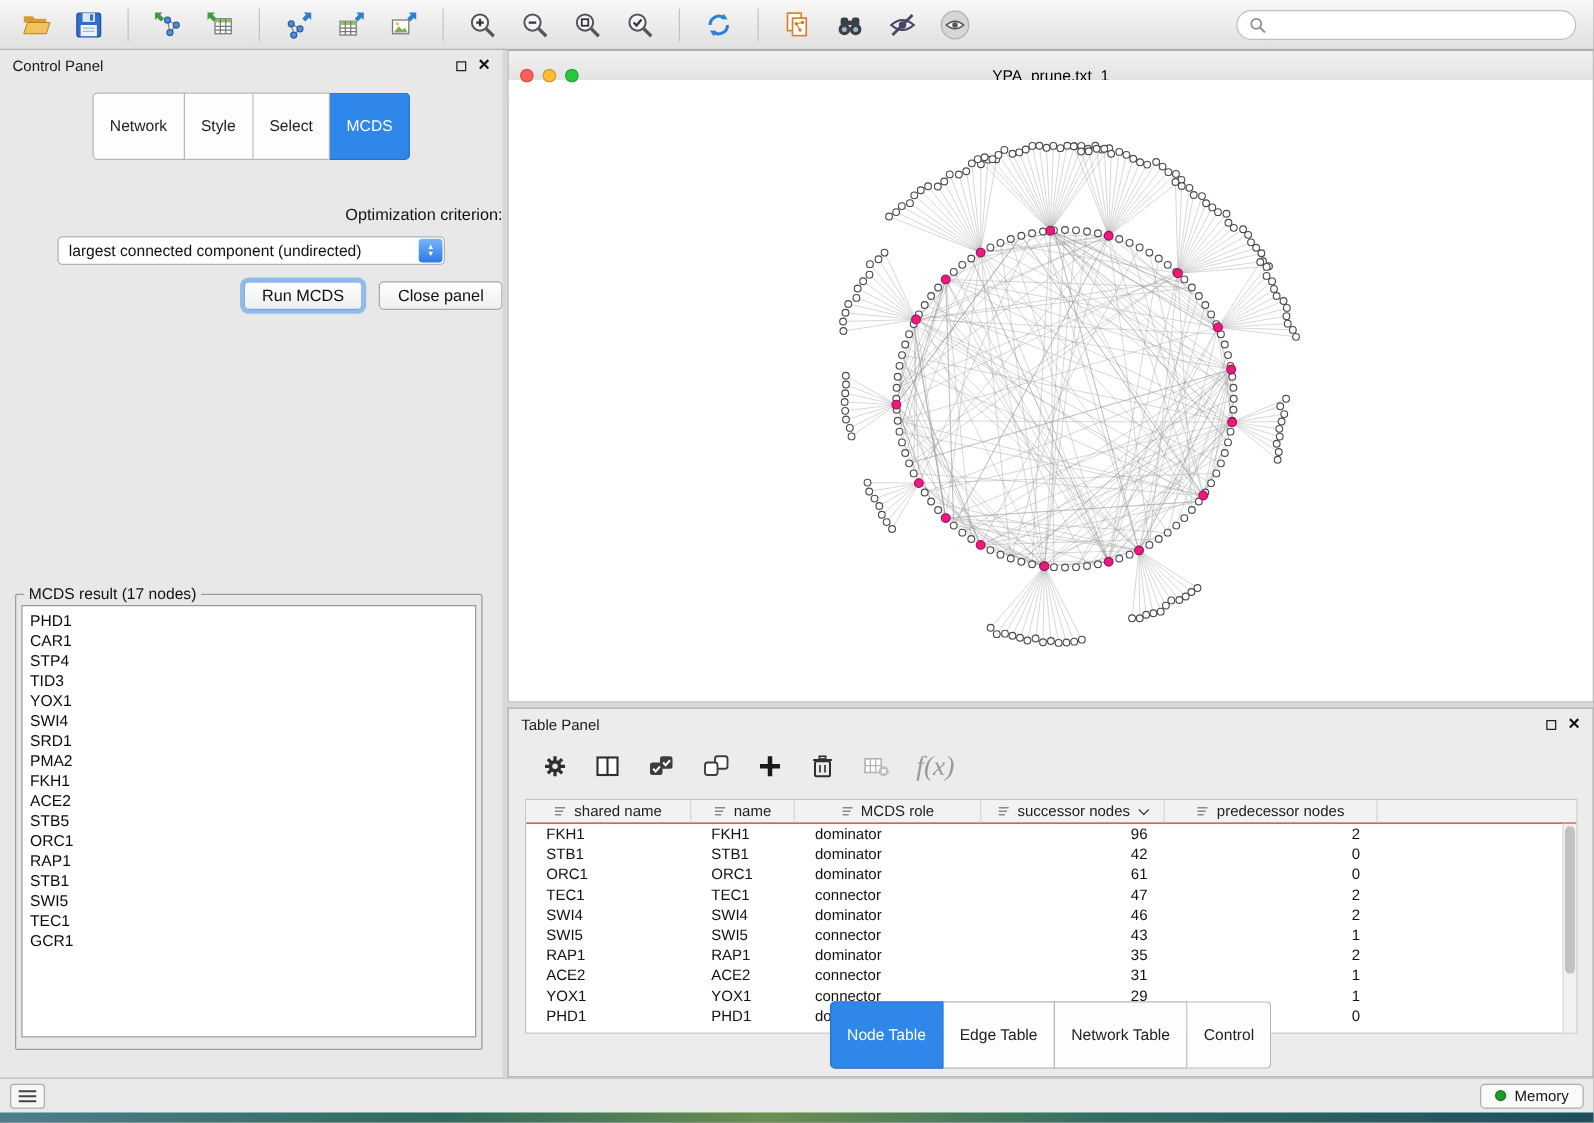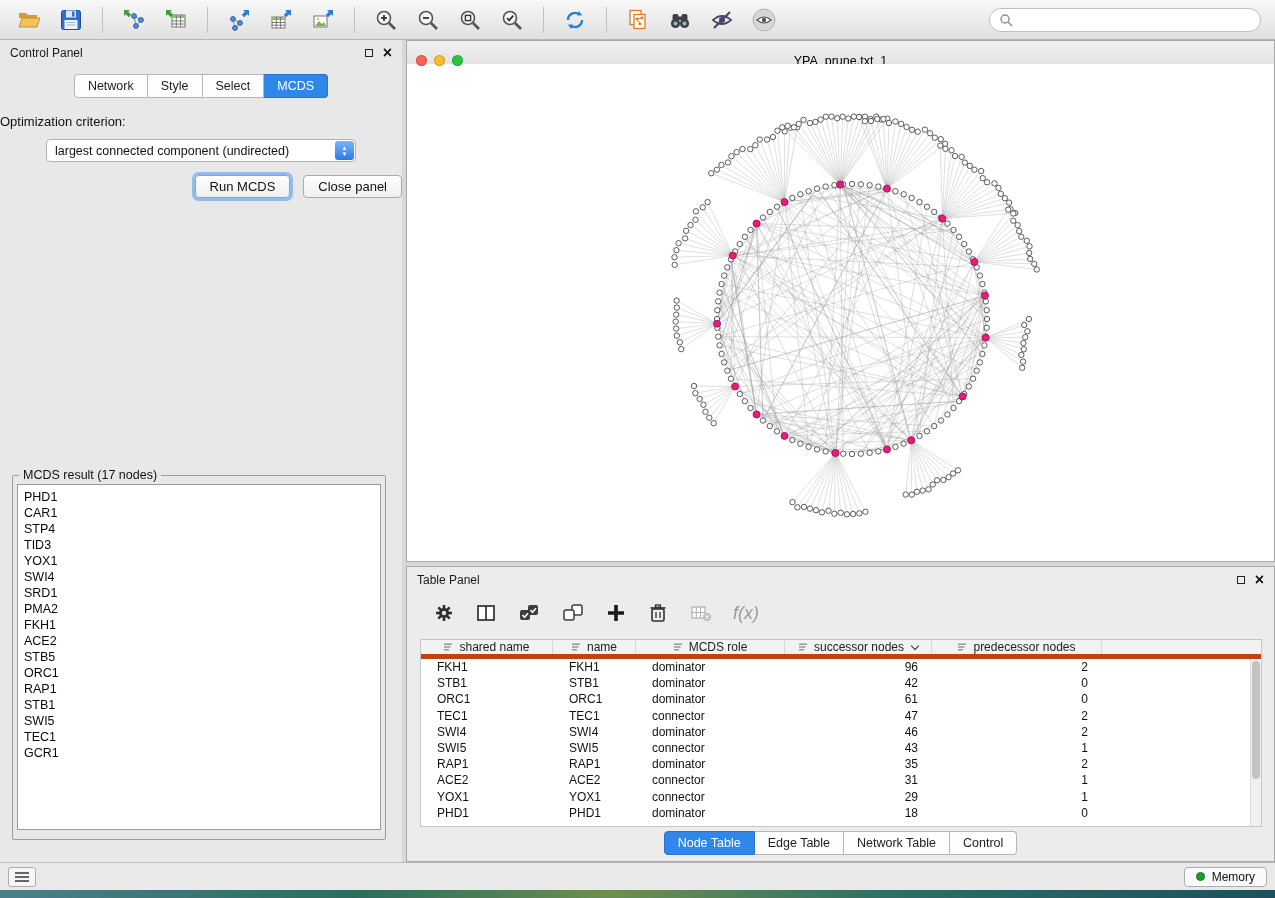--- a/index.html
+++ b/index.html
@@ -17,25 +17,25 @@
     border-radius:12px;display:flex;align-items:center;padding:0 9px;gap:6px}
   .search input{border:none;outline:none;flex:1;font-size:12px;font-family:"Liberation Sans",sans-serif;background:transparent}
 
   
   .control-panel{position:absolute;left:0;top:40px;width:402px;height:822px;background:#e8e8e8}
   .panel-header{height:26px;display:flex;align-items:center;padding:0 10px;font-size:12px;color:#1a1a1a}
   .hdr-btns{margin-left:auto;display:flex;align-items:center;gap:10px}
   .win-min{width:8px;height:8px;border:1.4px solid #222;display:inline-block}
   .win-close{font-size:16px;font-weight:700;line-height:12px;color:#111}
   .seg-tabs{display:flex;justify-content:center;margin-top:8px}
-  .seg-tab{font-size:12.5px;padding:4px 13px;background:#fdfdfd;border:1px solid #b6b6b6;border-left:none;color:#222;white-space:nowrap}
+  .seg-tab{font-size:12.5px;padding:19px 13px;background:#fdfdfd;border:1px solid #b6b6b6;border-left:none;color:#222;white-space:nowrap}
   .seg-tab:first-child{border-left:1px solid #b6b6b6;border-radius:4px 0 0 4px}
   .seg-tab:last-child{border-radius:0 4px 4px 0}
   .seg-tab.active{background:#2f87ea;border-color:#2573cc;color:#fff}
-  .opt-label{text-align:left;margin-top:16px;font-size:13px}
+  .opt-label{text-align:right;margin-top:36px;font-size:13px}
   .dropdown{margin:10px auto 10px;width:310px;height:23px;background:#fff;border:1px solid #b2b2b2;border-radius:4px;
     display:flex;align-items:center;font-size:12.5px;padding-left:8px;position:relative}
   .dd-stepper{position:absolute;right:1px;top:1px;bottom:1px;width:19px;border-radius:3px;
     background:linear-gradient(#79b5f8,#2d7ae4);display:flex;flex-direction:column;align-items:center;justify-content:center;color:#fff;font-size:6px;line-height:6px}
   .btn-row{display:flex;justify-content:flex-end;gap:13px;margin-top:13px}
   .btn{font-size:13px;padding:3px 14px;background:linear-gradient(#ffffff,#efefef);
     border:1px solid #ababab;border-radius:4px;color:#111}
   .btn.focused{box-shadow:0 0 0 3px rgba(77,148,240,.55);border-color:#74a9e8}
   .result-box{position:absolute;left:12px;top:428px;width:374px;height:372px;border:1px solid #9c9c9c;border-radius:2px}
   .result-box legend{font-size:12.5px;margin-left:6px;padding:0 4px}
@@ -52,24 +52,24 @@
     display:flex;align-items:center;position:relative}
   .traffic{display:flex;gap:7px;padding-left:9px;z-index:2}
   .tl{width:11px;height:11px;border-radius:50%;border:1px solid rgba(0,0,0,.18)}
   .net-title{position:absolute;left:0;right:0;text-align:center;font-size:12.5px;color:#000}
   .net-canvas{position:absolute;left:0;top:23px;right:0;bottom:0;background:#fff;overflow:hidden}
 
   
   .table-panel{position:absolute;left:406px;top:566px;width:869px;height:296px;background:#ececec;border:1px solid #a8a8a8}
   .tp-toolbar{position:absolute;left:0;top:24px;right:0;height:44px;display:flex;align-items:center;gap:20px;padding:0 26px}
   .tp-tool{display:flex;align-items:center;justify-content:center}
-  .fx{font-family:Liberation Sans, sans-serif;font-style:italic;font-size:18px;color:#9a9a9a}
+  .fx{font-family:Liberation Serif, serif;font-style:italic;font-size:22px;color:#9a9a9a}
   .table-wrap{position:absolute;left:13px;right:12px;top:72px;bottom:34px;background:#fff;border:1px solid #c6c6c6}
   .thead,.trow{display:grid;grid-template-columns:132px 83px 149px 147px 170px 1fr}
-  .thead{background:#f2f2f2;border-bottom:5px solid #c2410c;height:19px}
+  .thead{background:#f2f2f2;border-bottom:1px solid #c2410c;height:19px}
   .thcell{display:flex;align-items:center;justify-content:center;gap:6px;font-size:12px;color:#222;border-right:1px solid #d8d8d8;overflow:hidden;white-space:nowrap}
   .thcell.filler{border-right:none}
   .chev{width:6px;height:6px;border-right:1.6px solid #333;border-bottom:1.6px solid #333;transform:rotate(45deg);margin-left:2px;margin-top:-3px}
   .trow{height:16.2px}
   .tcell{font-size:12px;line-height:16px;padding-left:16px;white-space:nowrap;overflow:hidden}
   .tcell.num{text-align:right;padding-right:14px;padding-left:0}
   .tscroll{position:absolute;right:0;top:19px;bottom:0;width:11px;background:#f1f1f1;border-left:1px solid #ddd}
   .tthumb{position:absolute;left:1px;right:1px;top:2px;height:118px;background:#c2c2c2;border-radius:5px}
   .table-tabs{position:absolute;left:0;right:0;bottom:6px;display:flex;justify-content:center}
 

